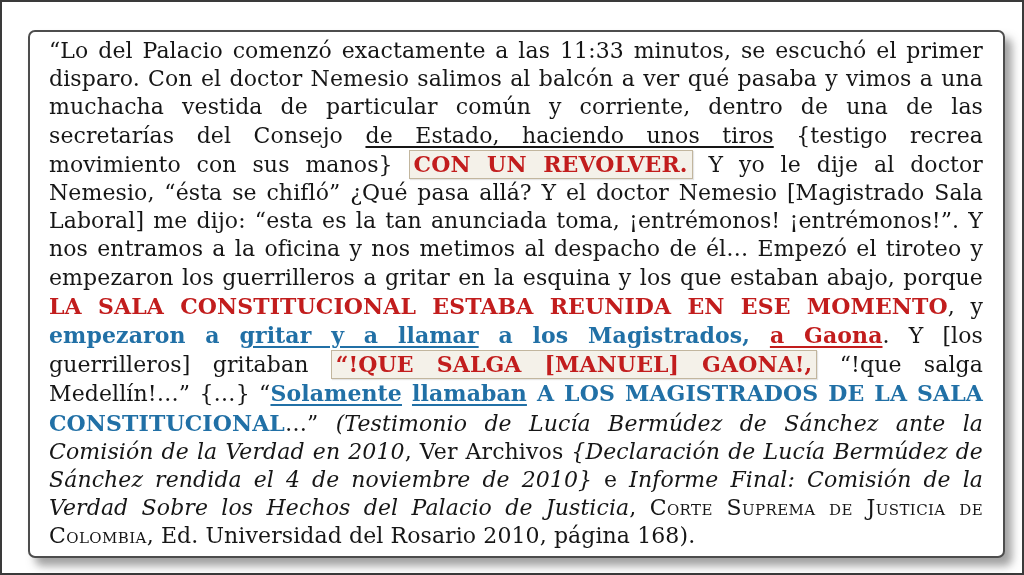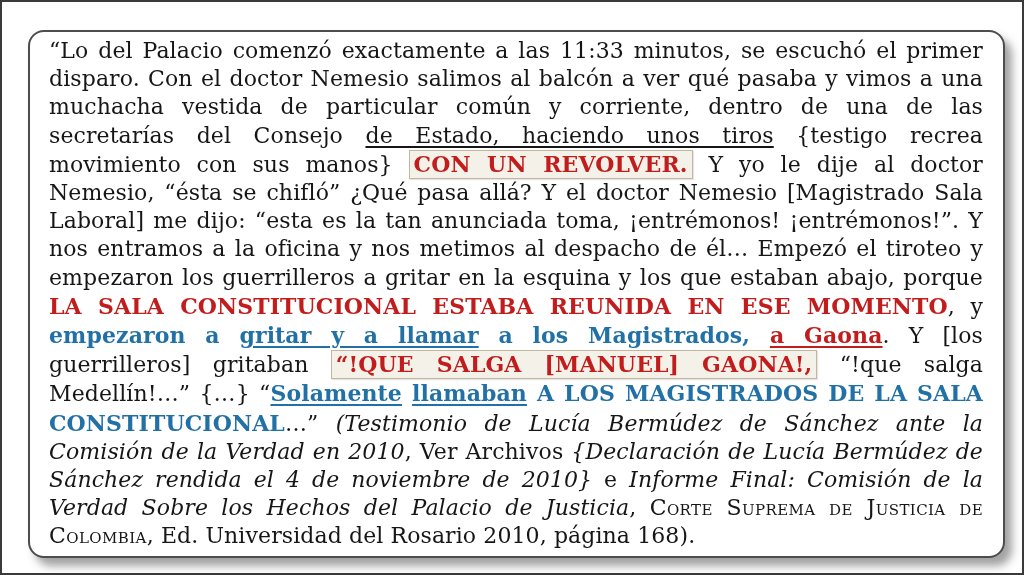--- a/index.html
+++ b/index.html
@@ -15,21 +15,21 @@
     background:#ffffff;
     position:relative;
   }
   .doc-card{
     box-sizing:border-box;
     position:absolute;
     left:26px;top:28px;
     width:977px;height:528px;
     background:#ffffff;
     border:2px solid #4d4d4d;
-    border-radius:16px;
+    border-radius:7px;
     box-shadow:7px 8px 9px rgba(70,70,70,0.50);
     padding:5px 20px 10px 19px;
   }
   .doc-text{
     margin:0;
     font-size:22px;
     line-height:28.2px;
     color:#161616;
     text-align:justify;
     letter-spacing:0.1px;

